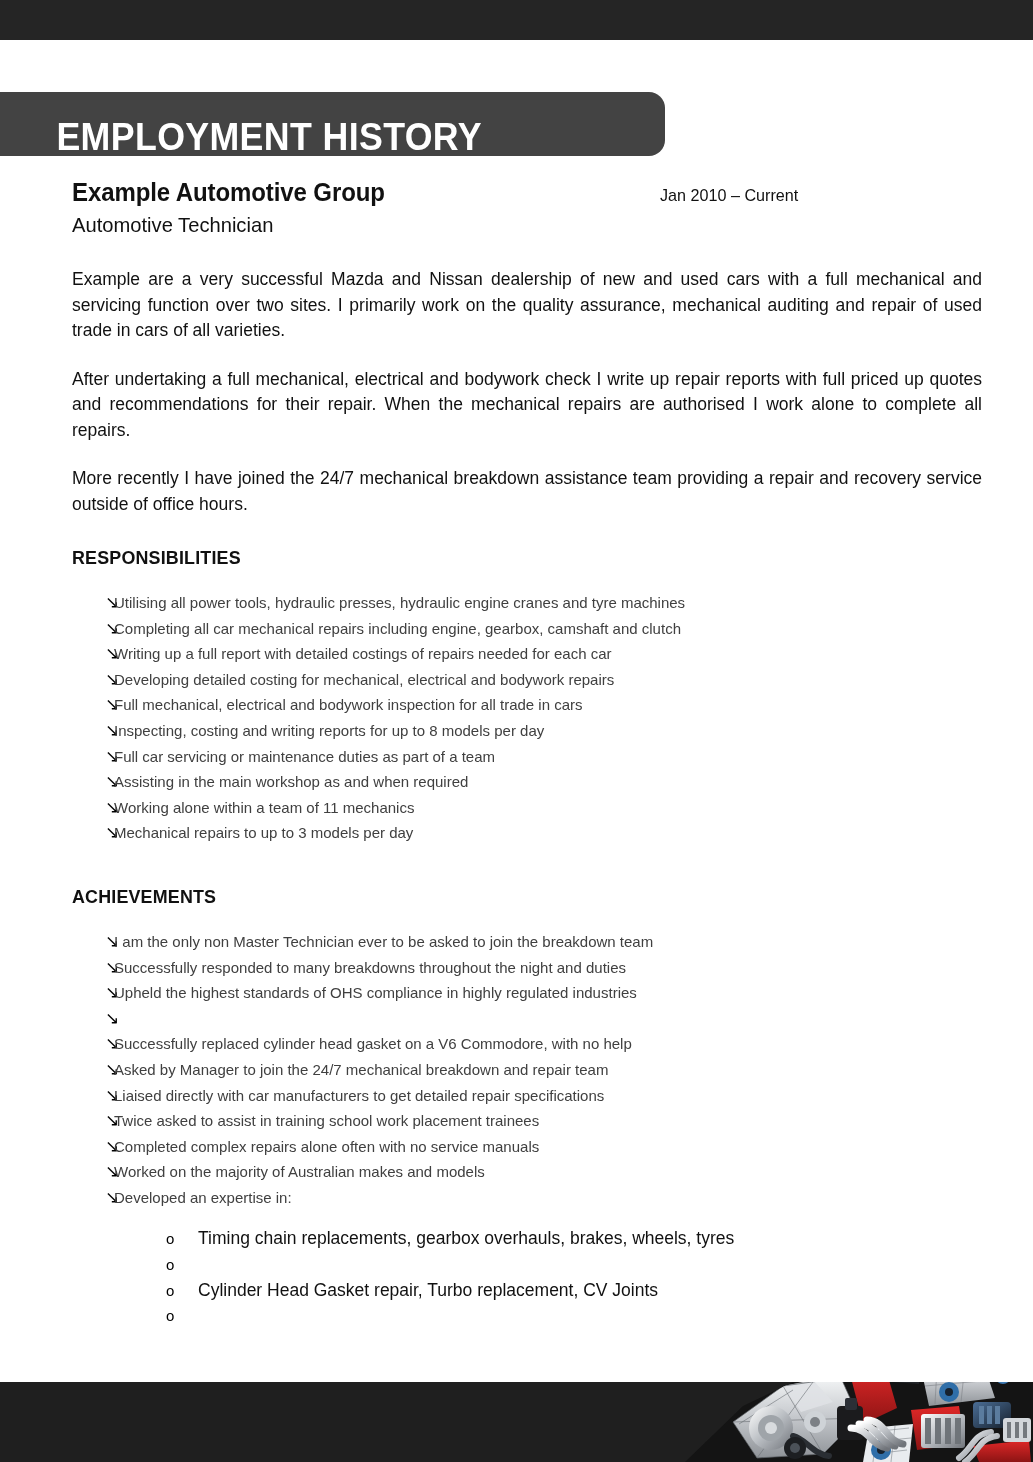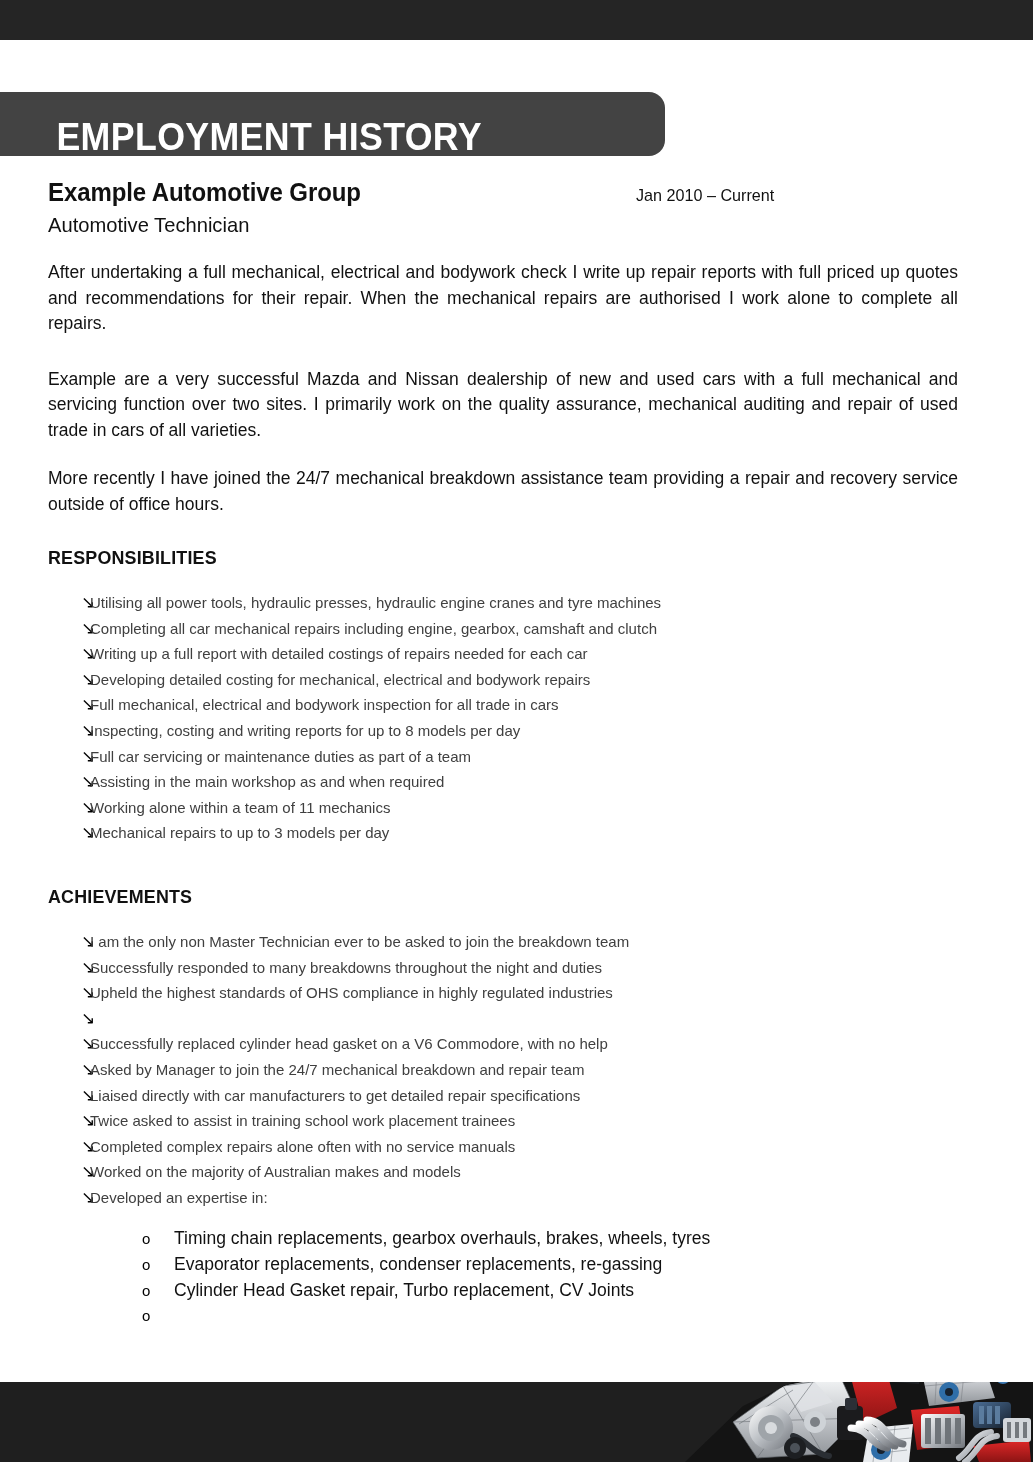--- a/index.html
+++ b/index.html
@@ -51,21 +51,21 @@
     line-height: 1;
     transform: scaleX(0.94);
     transform-origin: left center;
     white-space: nowrap;
   }
 
   
   .content {
     position: absolute;
     top: 178px;
-    left: 48px;
+    left: 72px;
     width: 912px;
   }
 
   
   .job-row {
     display: flex;
     align-items: baseline;
     justify-content: flex-start;
   }
   .job-company {
@@ -203,22 +203,22 @@
   </div>
 
   <div class="content">
 
     <div class="job-row">
       <div class="job-company">Example Automotive Group</div>
       <div class="job-dates">Jan 2010 – Current</div>
     </div>
     <div class="job-title">Automotive Technician</div>
 
+    <div class="para first">Example are a very successful Mazda and Nissan dealership of new and used cars with a full mechanical and servicing function over two sites. I primarily work on the quality assurance, mechanical auditing and repair of used trade in cars of all varieties.</div>
     <div class="para">After undertaking a full mechanical, electrical and bodywork check I write up repair reports with full priced up quotes and recommendations for their repair. When the mechanical repairs are authorised I work alone to complete all repairs.</div>
-    <div class="para first">Example are a very successful Mazda and Nissan dealership of new and used cars with a full mechanical and servicing function over two sites. I primarily work on the quality assurance, mechanical auditing and repair of used trade in cars of all varieties.</div>
     <div class="para">More recently I have joined the 24/7 mechanical breakdown assistance team providing a repair and recovery service outside of office hours.</div>
 
     <div class="subhead">RESPONSIBILITIES</div>
 
     <ul class="bullets">
       <li class="bullet">
         <span class="marker">↘</span>
         <span class="btext">Utilising all power tools, hydraulic presses, hydraulic engine cranes and tyre machines</span>
       </li>
       <li class="bullet">
@@ -307,21 +307,20 @@
       </li>
     </ul>
 
     <ul class="subbullets">
       <li class="subbullet">
         <span class="marker">o</span>
         <span class="btext">Timing chain replacements, gearbox overhauls, brakes, wheels, tyres</span>
       </li>
       <li class="subbullet">
         <span class="marker">o</span>
-        <span class="btext">Evaporator replacements, condenser replacements, re-gassing</span>
       </li>
       <li class="subbullet">
         <span class="marker">o</span>
         <span class="btext">Cylinder Head Gasket repair, Turbo replacement, CV Joints</span>
       </li>
       <li class="subbullet">
         <span class="marker">o</span>
       </li>
     </ul>
 

